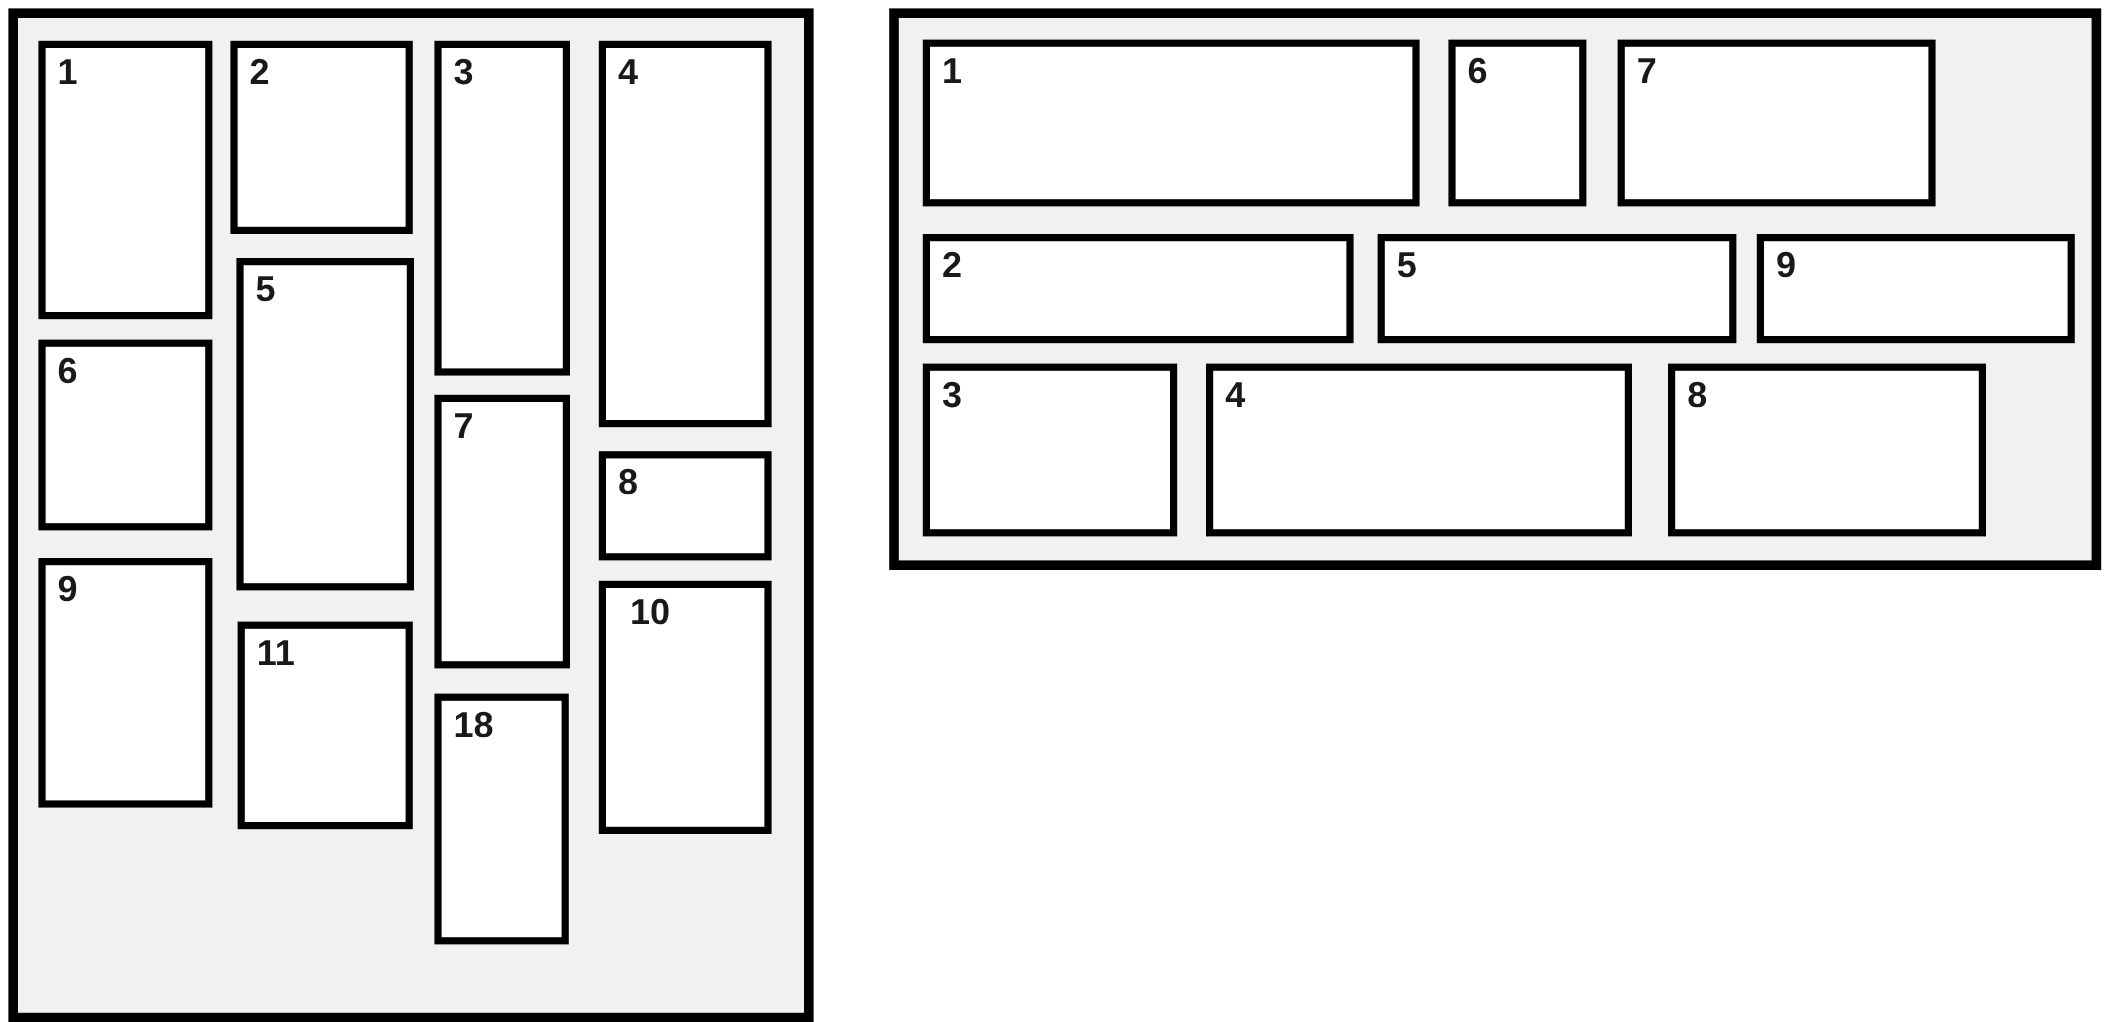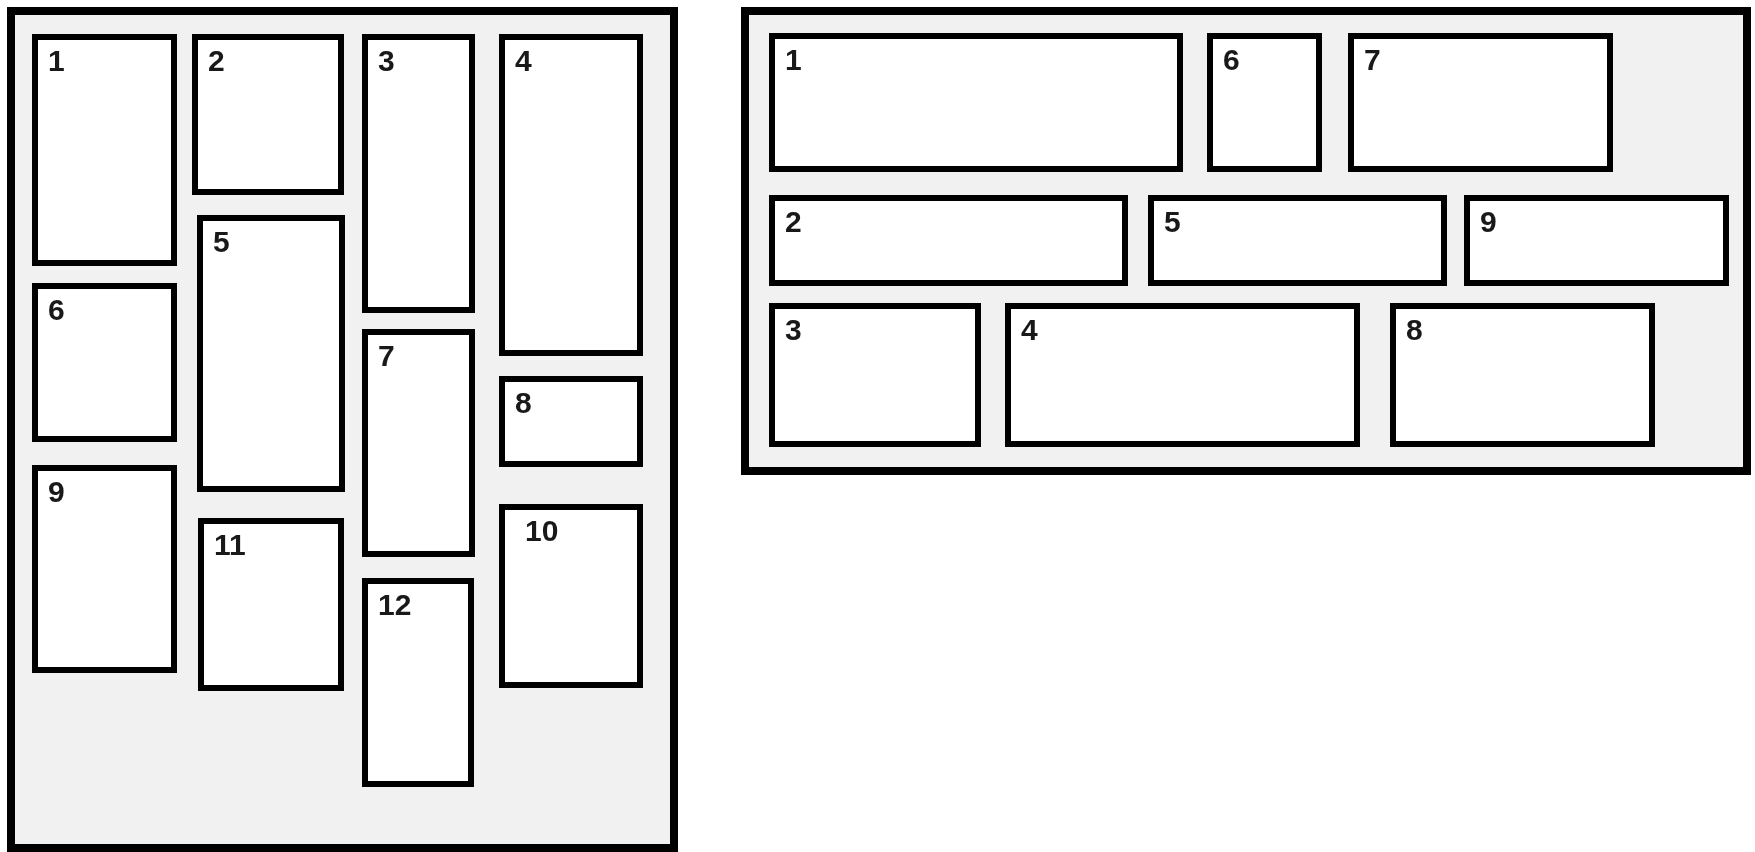--- a/index.html
+++ b/index.html
@@ -62,28 +62,28 @@
   </div>
       <div class="box" style="left: 347px; top: 314px; width: 113px; height: 228px;">
     <span class="box-label">7</span>
   </div>
       <div class="box" style="left: 484px; top: 361px; width: 144px; height: 91px;">
     <span class="box-label">8</span>
   </div>
       <div class="box" style="left: 17px; top: 450px; width: 145px; height: 208px;">
     <span class="box-label">9</span>
   </div>
-      <div class="box" style="left: 484px; top: 489px; width: 144px; height: 184px; padding-left: 20px;">
+      <div class="box" style="left: 484px; top: 469px; width: 144px; height: 211px; padding-left: 20px;">
     <span class="box-label">10</span>
   </div>
       <div class="box" style="left: 183px; top: 503px; width: 146px; height: 173px;">
     <span class="box-label">11</span>
   </div>
       <div class="box" style="left: 347px; top: 563px; width: 112px; height: 209px;">
-    <span class="box-label">12</span>
+    <span class="box-label">18</span>
   </div>
     </section>
   <section class="panel" style="left: 741px; top: 7px; width: 1010px; height: 468px;">
       <div class="box" style="left: 20px; top: 18px; width: 414px; height: 139px;">
     <span class="box-label">1</span>
   </div>
       <div class="box" style="left: 20px; top: 180px; width: 359px; height: 91px;">
     <span class="box-label">2</span>
   </div>
       <div class="box" style="left: 20px; top: 288px; width: 212px; height: 144px;">

